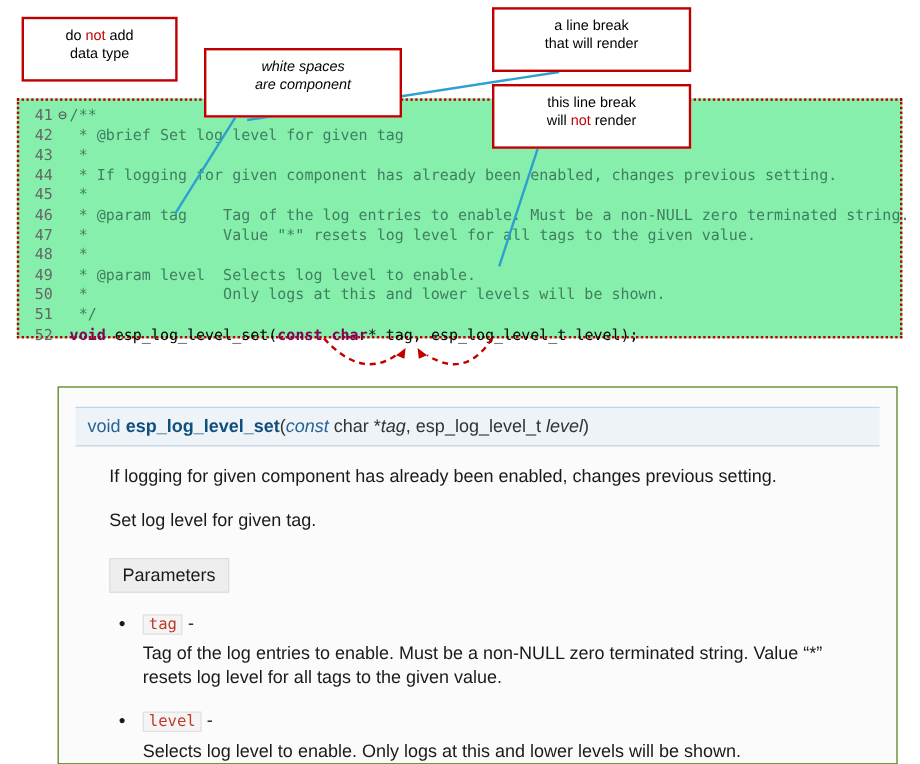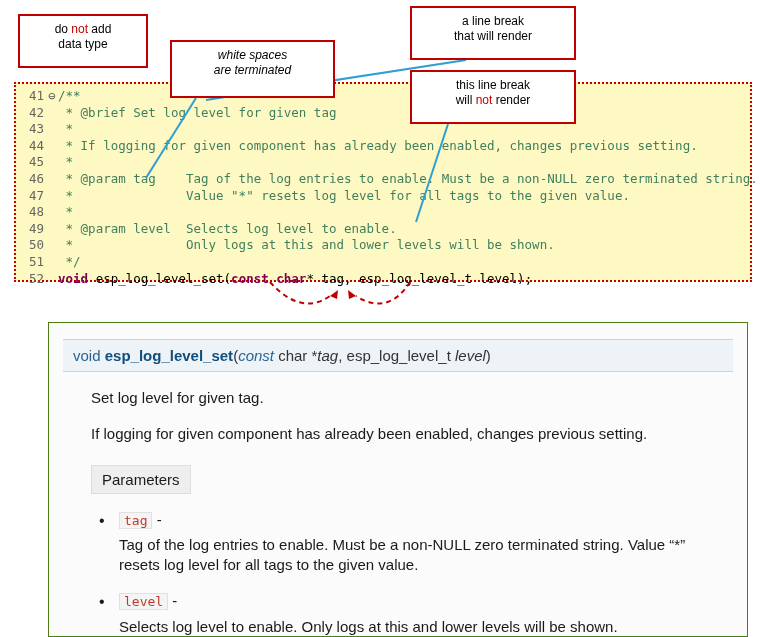--- a/index.html
+++ b/index.html
@@ -47,21 +47,21 @@
   }
 
   
   #code-block {
     position: absolute;
     left: 14px;
     top: 82px;
     width: 738px;
     height: 200px;
     border: 2px dotted #c00000;
-    background: #fef9c3;
+    background: #86efac;
     box-sizing: border-box;
     padding: 4px 2px 2px 2px;
     z-index: 3;
   }
   .code-line {
     font-family: "DejaVu Sans Mono", monospace;
     font-size: 12.5px;
     line-height: 16.6px;
     white-space: pre;
     height: 16.6px;
@@ -175,21 +175,21 @@
   <line x1="448" y1="124" x2="416" y2="222" stroke="#2f9fd0" stroke-width="2"></line>
 </svg>
 
 <div class="callout" id="callout-no-datatype">
   <span><span>do </span><span class="hl">not</span><span> add</span></span><br>
   <span>data type</span>
 </div>
 
 <div class="callout" id="callout-whitespace">
   <span>white spaces</span><br>
-  <span>are  terminated</span>
+  <span>are  component</span>
 </div>
 
 <div class="callout" id="callout-linebreak-render">
   <span>a line break</span><br>
   <span>that will render</span>
 </div>
 
 <div class="callout" id="callout-linebreak-norender">
   <span>this line break</span><br>
   <span><span>will </span><span class="hl">not</span><span> render</span></span>
@@ -220,22 +220,22 @@
 </svg>
 
 <div id="doc-panel">
 
   <div id="doc-signature">
     <span class="sig-kw">void</span>
     <span class="sig-name">esp_log_level_set</span><span class="sig-plain">(</span><span class="sig-type">const</span>
     <span class="sig-plain">char *</span><span class="sig-arg">tag</span><span class="sig-plain">, </span><span class="sig-plain">esp_log_level_t </span><span class="sig-arg">level</span><span class="sig-plain">)</span>
   </div>
 
+  <div class="doc-para">If logging for given component has already been enabled, changes previous setting.</div>
   <div class="doc-para">Set log level for given tag.</div>
-  <div class="doc-para">If logging for given component has already been enabled, changes previous setting.</div>
 
   <div id="doc-params-header">Parameters</div>
 
   <div class="param-item">
     <span class="bullet">•</span>
     <span class="param-code">tag</span>
     <span>-</span>
     <div class="param-desc">Tag of the log entries to enable. Must be a non-NULL zero terminated string. Value “*” resets log level for all tags to the given value.</div>
   </div>
 

